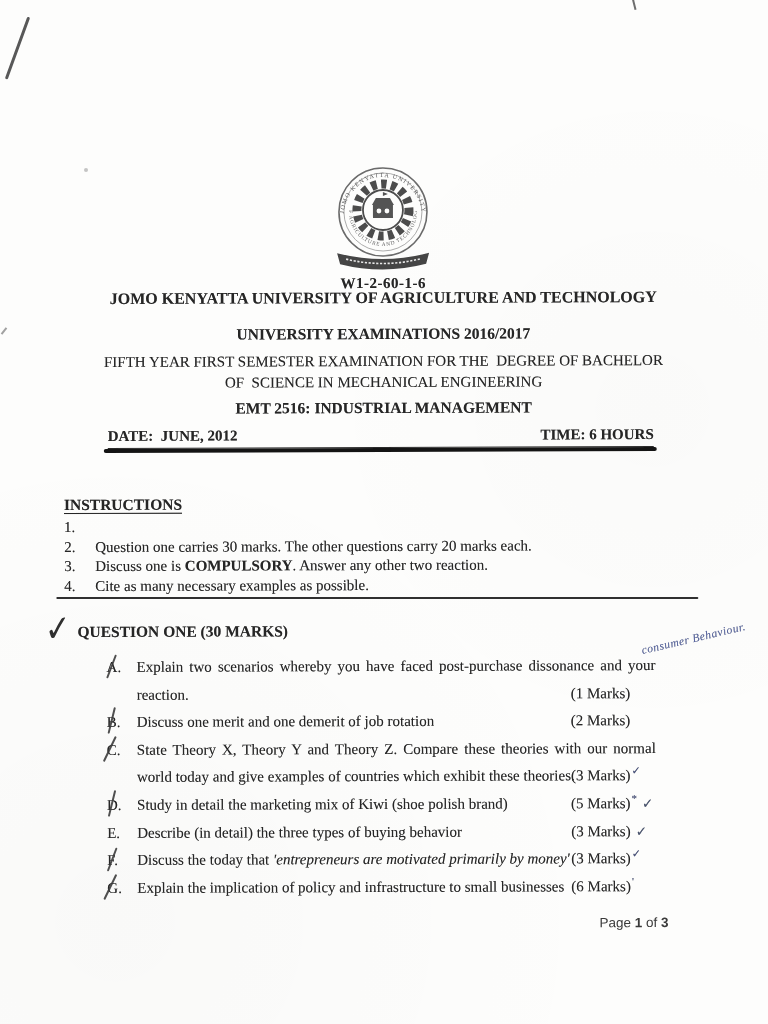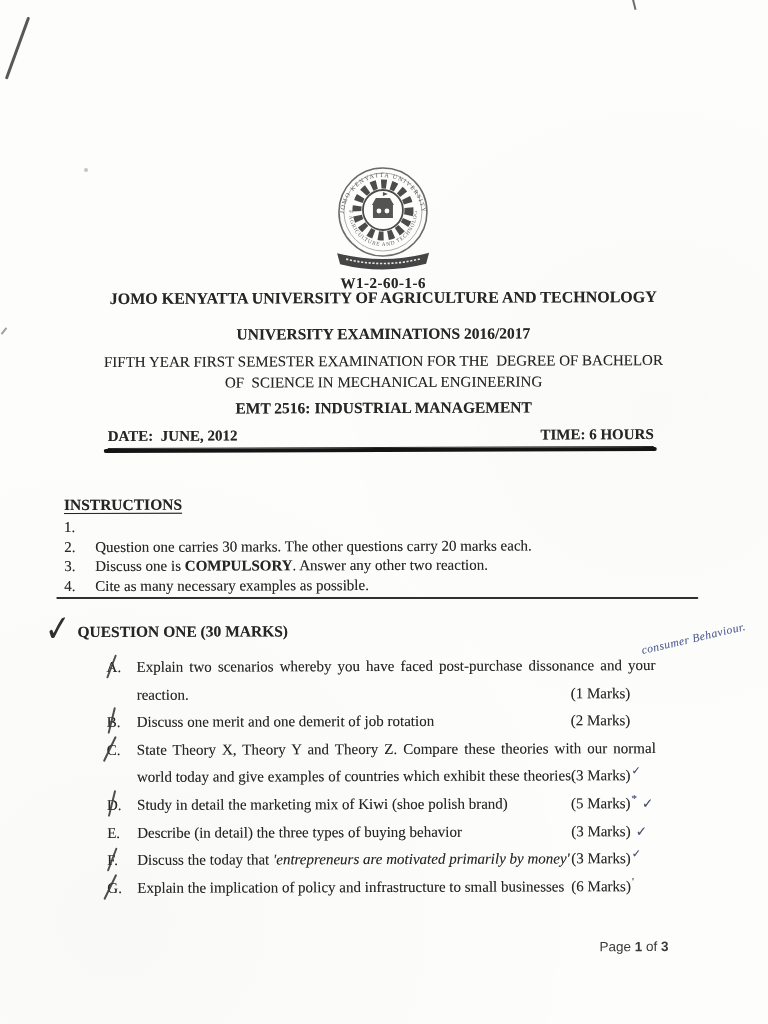--- a/index.html
+++ b/index.html
@@ -66,21 +66,21 @@
   .marks{position:absolute;left:434px;bottom:0;white-space:nowrap;}
   .sup{font-size:11px;vertical-align:super;color:#46507c;margin-left:1px;}
   .tickbase{color:#4a5570;font-size:13.5px;margin-left:5px;}
   .annotation{position:absolute;left:503px;top:-27px;width:170px;
     transform:rotate(-13deg);color:#3d4d93;opacity:0.85;
     font-style:italic;font-size:11.5px;letter-spacing:0.5px;line-height:12px;}
 
   
   .footer{position:absolute;top:916px;left:598px;
     font-family:"Liberation Sans","DejaVu Sans",sans-serif;
-    font-size:13.5px;color:#3a3a3a;margin-top:24px;}
+    font-size:13.5px;color:#3a3a3a;}
   .mark-topleft{position:absolute;top:15px;left:16px;width:2.5px;height:66px;
     background:#3b3b3b;transform:rotate(20deg);border-radius:2px;opacity:0.85;}
   .mark-topright{position:absolute;top:-3px;left:633px;width:2px;height:13px;
     background:#4a4a4a;transform:rotate(-14deg);opacity:0.8;}
   .mark-left{position:absolute;top:327px;left:3px;width:2px;height:8px;
     background:#8a8a8a;transform:rotate(38deg);opacity:0.8;}
   .mark-smudge{position:absolute;top:168px;left:84px;width:4px;height:4px;
     border-radius:50%;background:#b5b5b5;opacity:0.8;}
 </style>
 </head>

